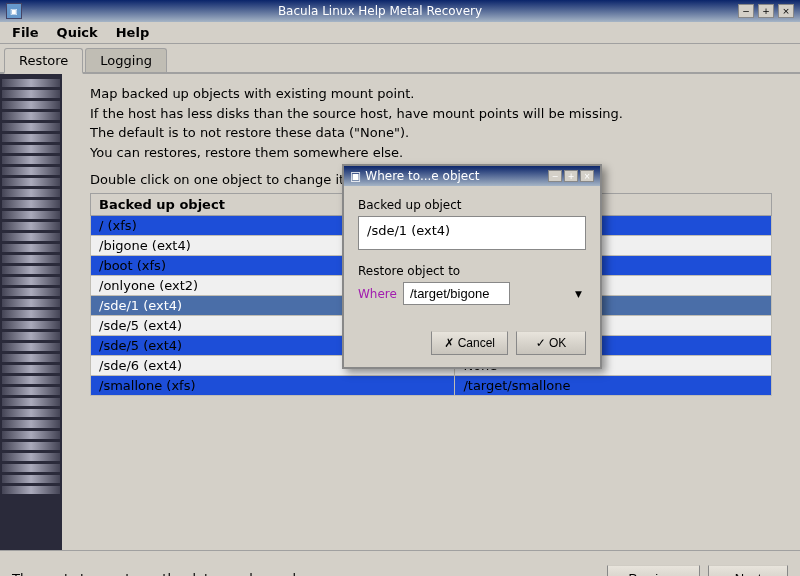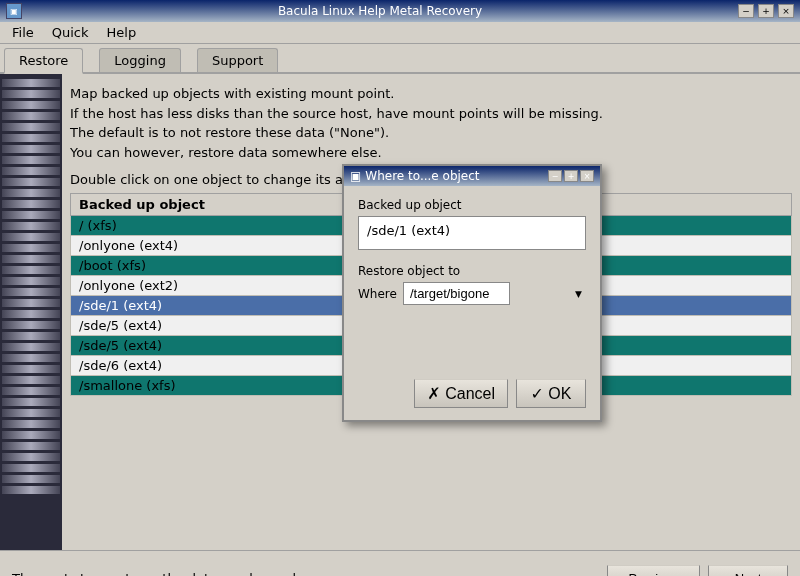--- a/index.html
+++ b/index.html
@@ -50,38 +50,39 @@
       height: 22px;
       display: flex;
       align-items: center;
       padding: 0 4px;
       gap: 2px;
     }
     .menu-item {
       padding: 10px 8px;
       cursor: pointer;
       font-size: 13px;
+      font-weight: bold;
     }
 
     
     .tabbar {
       background: #d4d0c8;
       display: flex;
       align-items: flex-end;
       padding: 4px 4px 0 4px;
       border-bottom: 2px solid #a0a0a0;
     }
     .tab {
       padding: 4px 14px;
       border: 1px solid #a0a0a0;
       border-bottom: none;
       background: #c0bdb4;
       cursor: pointer;
       font-size: 13px;
-      margin-right: 16px;
+      margin-right: 2px;
       border-radius: 3px 3px 0 0;
     }
     .tab.active {
       background: #d4d0c8;
       border-bottom: 2px solid #d4d0c8;
       margin-bottom: -2px;
       z-index: 1;
     }
 
     
@@ -104,21 +105,21 @@
     }
     .left-panel-stripe {
       height: 8px;
       background: linear-gradient(to right, #445, #778, #aab, #778, #445);
       margin: 1px 0;
     }
 
     
     .content-panel {
       flex: 1;
-      padding: 10px 8px;
+      padding: 10px 28px;
       position: relative;
     }
 
     .info-text {
       font-size: 13px;
       color: #000;
       line-height: 1.5;
       margin-bottom: 10px;
     }
 
@@ -137,21 +138,21 @@
     .restore-table th {
       background: #d4d0c8;
       border: 1px solid #a0a0a0;
       padding: 3px 8px;
       text-align: left;
       font-weight: bold;
     }
     .restore-table td {
       border: 1px solid #c0bdb4;
       padding: 2px 8px;
-      background: #0f766e;
+      background: #1d4ed8;
     }
     .restore-table tr.selected td {
       background: #4a6ea8;
       color: white;
     }
     .restore-table tr:not(.selected):nth-child(even) td {
       background: #f0f0f0;
     }
 
     
@@ -236,21 +237,21 @@
       min-height: 34px;
     }
     .dialog-restore-row {
       display: flex;
       align-items: center;
       gap: 6px;
       margin-bottom: 14px;
     }
     .dialog-where-label {
       font-size: 12px;
-      color: #000000;
+      color: #a21caf;
       white-space: nowrap;
     }
     .dialog-select {
       flex: 1;
       padding: 3px 6px;
       font-size: 13px;
       background: white;
       border: 1px solid #888;
       appearance: none;
       -webkit-appearance: none;
@@ -270,22 +271,21 @@
     }
     .dialog-footer {
       display: flex;
       justify-content: flex-end;
       gap: 8px;
       padding: 0 14px 12px;
     }
     .dialog-footer .btn {
       min-width: 70px;
       padding: 4px 12px;
-      font-size: 16px;
-      margin-top: 48px;
+      font-size: 12px;
     }
   </style>
 </head>
 <body>
 
 <div class="titlebar">
   <div class="titlebar-icon">▣</div>
   <span class="titlebar-title">Bacula Linux Help Metal Recovery</span>
   <div class="titlebar-controls">
     <div class="titlebar-btn">−</div>
@@ -296,21 +296,20 @@
 
 <div class="menubar">
   <div class="menu-item">File</div>
   <div class="menu-item">Quick</div>
   <div class="menu-item">Help</div>
 </div>
 
 <div class="tabbar">
   <div class="tab active">Restore</div>
   <div class="tab">Logging</div>
-  <div class="tab">Support</div>
 </div>
 
 <div class="main-content">
 
   <div class="left-panel">
     <div class="left-panel-stripe"></div>
     <div class="left-panel-stripe"></div>
     <div class="left-panel-stripe"></div>
     <div class="left-panel-stripe"></div>
     <div class="left-panel-stripe"></div>
@@ -347,38 +346,38 @@
     <div class="left-panel-stripe"></div>
     <div class="left-panel-stripe"></div>
     <div class="left-panel-stripe"></div>
   </div>
 
   <div class="content-panel">
     <div class="info-text">
       <div>Map backed up objects with existing mount point.</div>
       <div>If the host has less disks than the source host, have mount points will be missing.</div>
       <div>The default is to not restore these data ("None").</div>
-      <div>You can however, restore data somewhere else.</div>
+      <div>You can restores, restore them somewhere else.</div>
     </div>
     <div class="dblclick-hint">Double click on one object to change its assignment.</div>
 
     <table class="restore-table">
       <thead>
         <tr>
           <th>Backed up object</th>
           <th>Restore to</th>
         </tr>
       </thead>
       <tbody id="table-body">
       <tr>
             <td>/ (xfs)</td>
             <td>/target</td>
           </tr>
           <tr>
-            <td>/onlyone (ext4)</td>
+            <td>/bigone (ext4)</td>
             <td>/target/bigone</td>
           </tr>
           <tr>
             <td>/boot (xfs)</td>
             <td>/target/boot</td>
           </tr>
           <tr>
             <td>/onlyone (ext2)</td>
             <td>/target/onlyone</td>
           </tr>

